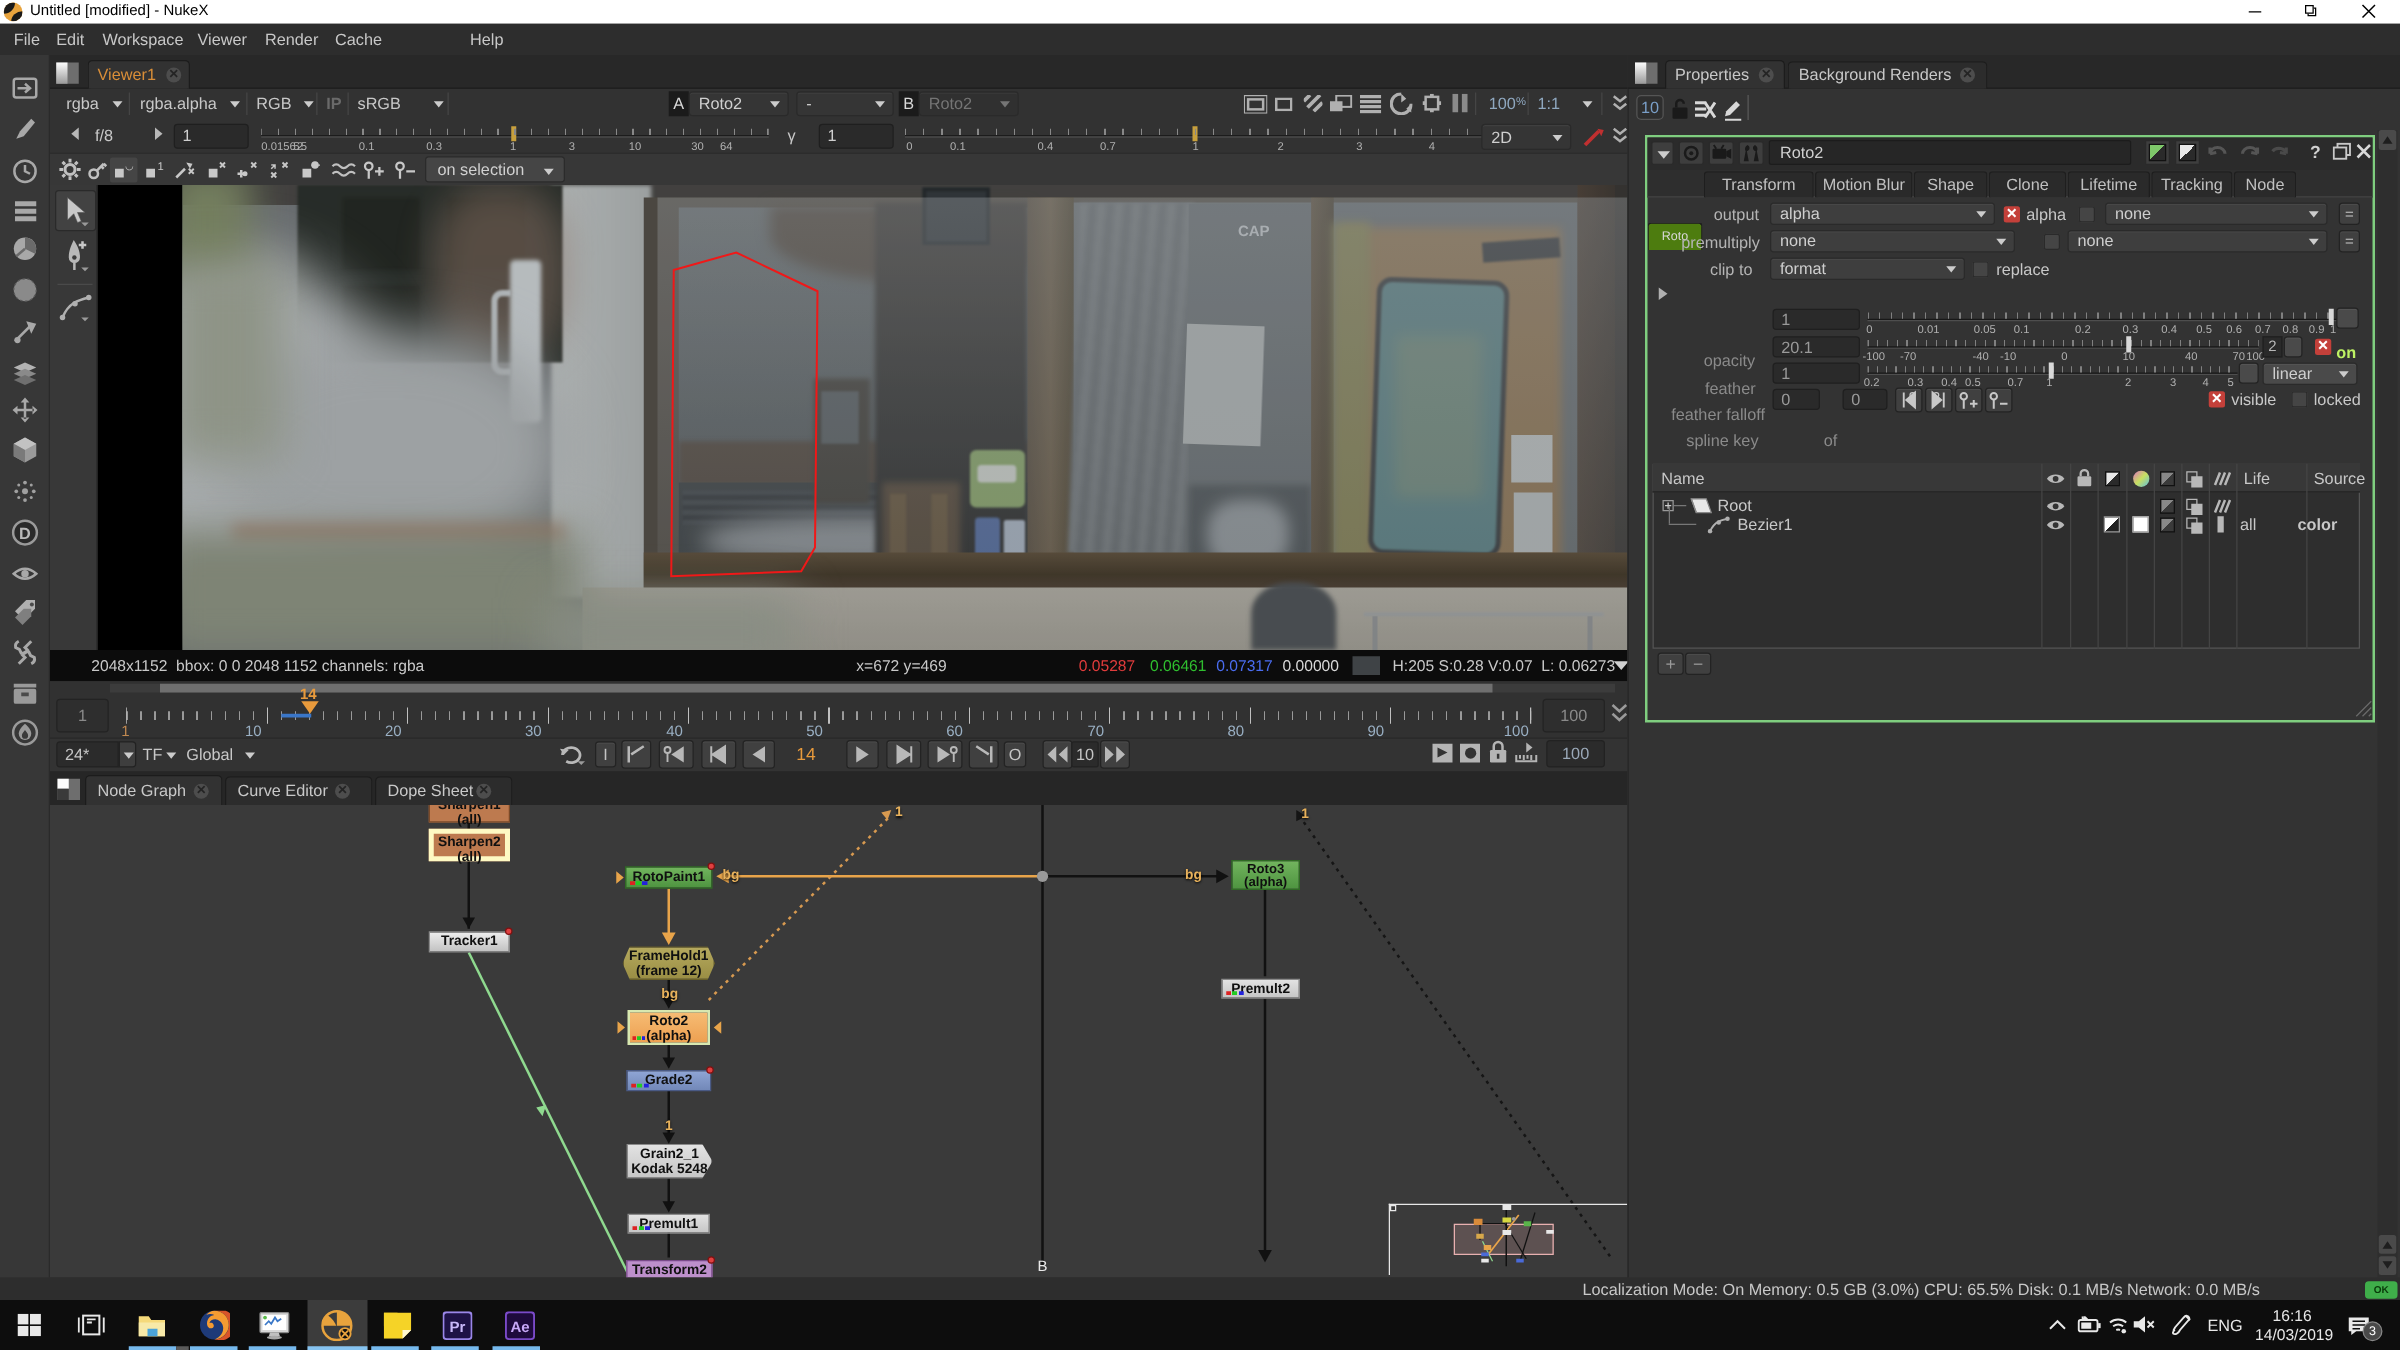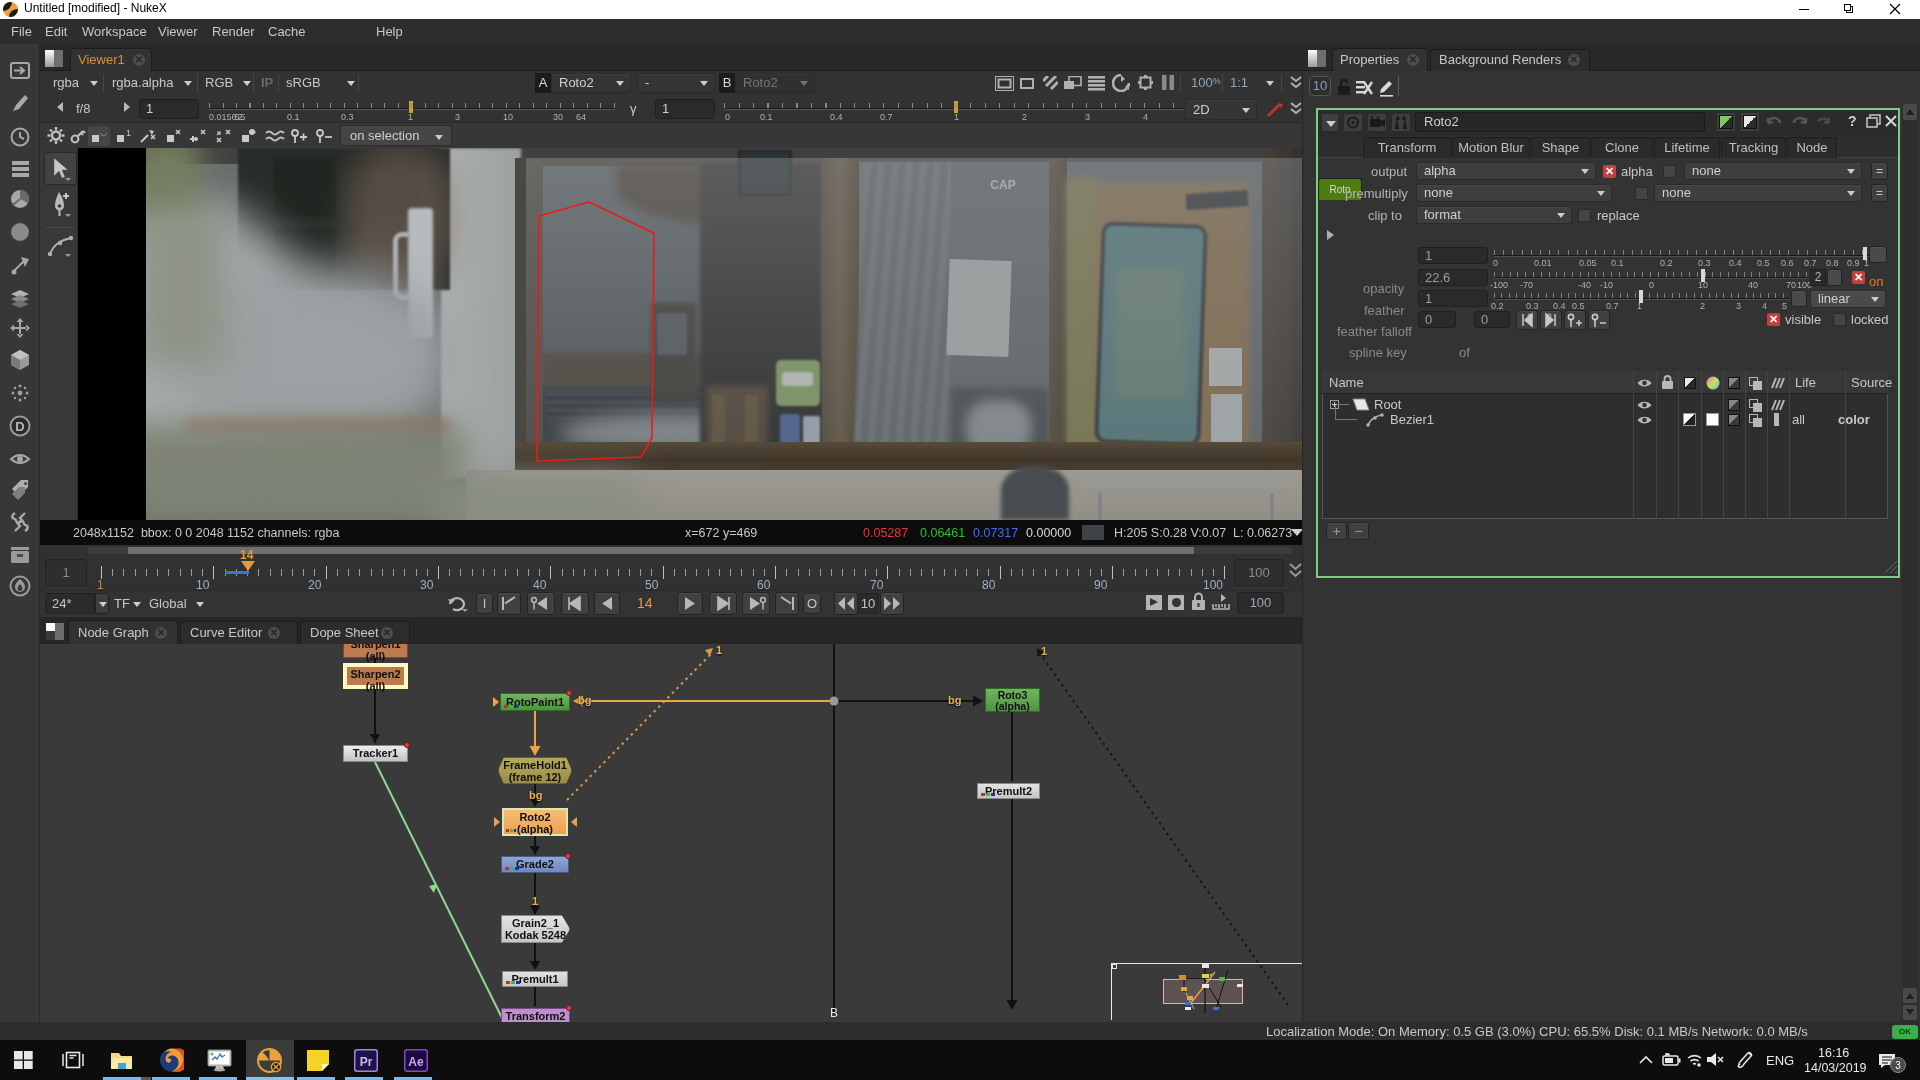--- a/index.html
+++ b/index.html
@@ -739,37 +739,37 @@
       <div class="slbl" style="left:1698px;top:258px;">0.3</div>
       <div class="slbl" style="left:1729px;top:258px;">0.4</div>
       <div class="slbl" style="left:1757px;top:258px;">0.5</div>
       <div class="slbl" style="left:1781px;top:258px;">0.6</div>
       <div class="slbl" style="left:1804px;top:258px;">0.7</div>
       <div class="slbl" style="left:1826px;top:258px;">0.8</div>
       <div class="slbl" style="left:1847px;top:258px;">0.9</div>
       <div class="slbl" style="left:1864px;top:258px;">1</div>
 
     <div class="glbl" style="left:1364px;top:271px;">feather</div>
-    <div class="inp" style="left:1418px;top:269px;width:70px;height:17px;line-height:15px;color:#9a9a9a;">22.6</div>
+    <div class="inp" style="left:1418px;top:269px;width:70px;height:17px;line-height:15px;color:#9a9a9a;">20.1</div>
     <div class="abs" style="left:1494px;top:277px;width:313px;height:1px;background:#181818;box-shadow:0 1px 0 #4e4e4e;"></div>
     <div class="abs" style="left:1494px;top:272px;width:313px;height:5px;background:repeating-linear-gradient(90deg,#808080 0 1px,transparent 1px 7.8px);"></div>
     <div class="abs" style="left:1701px;top:269px;width:4px;height:13px;background:#d8d8d8;"></div>
     <div class="slbl" style="left:1490px;top:280px;">-100</div>
       <div class="slbl" style="left:1520px;top:280px;">-70</div>
       <div class="slbl" style="left:1578px;top:280px;">-40</div>
       <div class="slbl" style="left:1600px;top:280px;">-10</div>
       <div class="slbl" style="left:1649px;top:280px;">0</div>
       <div class="slbl" style="left:1698px;top:280px;">10</div>
       <div class="slbl" style="left:1748px;top:280px;">40</div>
       <div class="slbl" style="left:1786px;top:280px;">70</div>
       <div class="slbl" style="left:1797px;top:280px;">100</div>
     <div class="abs" style="left:1810px;top:269px;width:16px;height:17px;background:#2a2a2a;border:1px solid #1f1f1f;color:#b8b8b8;font-size:12px;text-align:center;line-height:15px;">2</div>
     <div class="btn" style="left:1827px;top:269px;width:15px;height:17px;background:#4a4a4a;"></div>
     <div class="cbx" style="left:1852px;top:271px;">✕</div>
-    <div class="lbl" style="left:1869px;top:274px;color:#f97316;">on</div>
+    <div class="lbl" style="left:1869px;top:274px;color:#bef264;font-weight:bold;">on</div>
 
     <div class="glbl" style="left:1337px;top:292px;">feather falloff</div>
     <div class="inp" style="left:1418px;top:290px;width:70px;height:17px;line-height:15px;color:#9a9a9a;">1</div>
     <div class="abs" style="left:1494px;top:298px;width:296px;height:1px;background:#181818;box-shadow:0 1px 0 #4e4e4e;"></div>
     <div class="abs" style="left:1494px;top:293px;width:296px;height:5px;background:repeating-linear-gradient(90deg,#808080 0 1px,transparent 1px 7.4px);"></div>
     <div class="abs" style="left:1639px;top:290px;width:4px;height:13px;background:#d8d8d8;"></div>
     <div class="slbl" style="left:1491px;top:301px;">0.2</div>
       <div class="slbl" style="left:1526px;top:301px;">0.3</div>
       <div class="slbl" style="left:1553px;top:301px;">0.4</div>
       <div class="slbl" style="left:1572px;top:301px;">0.5</div>

